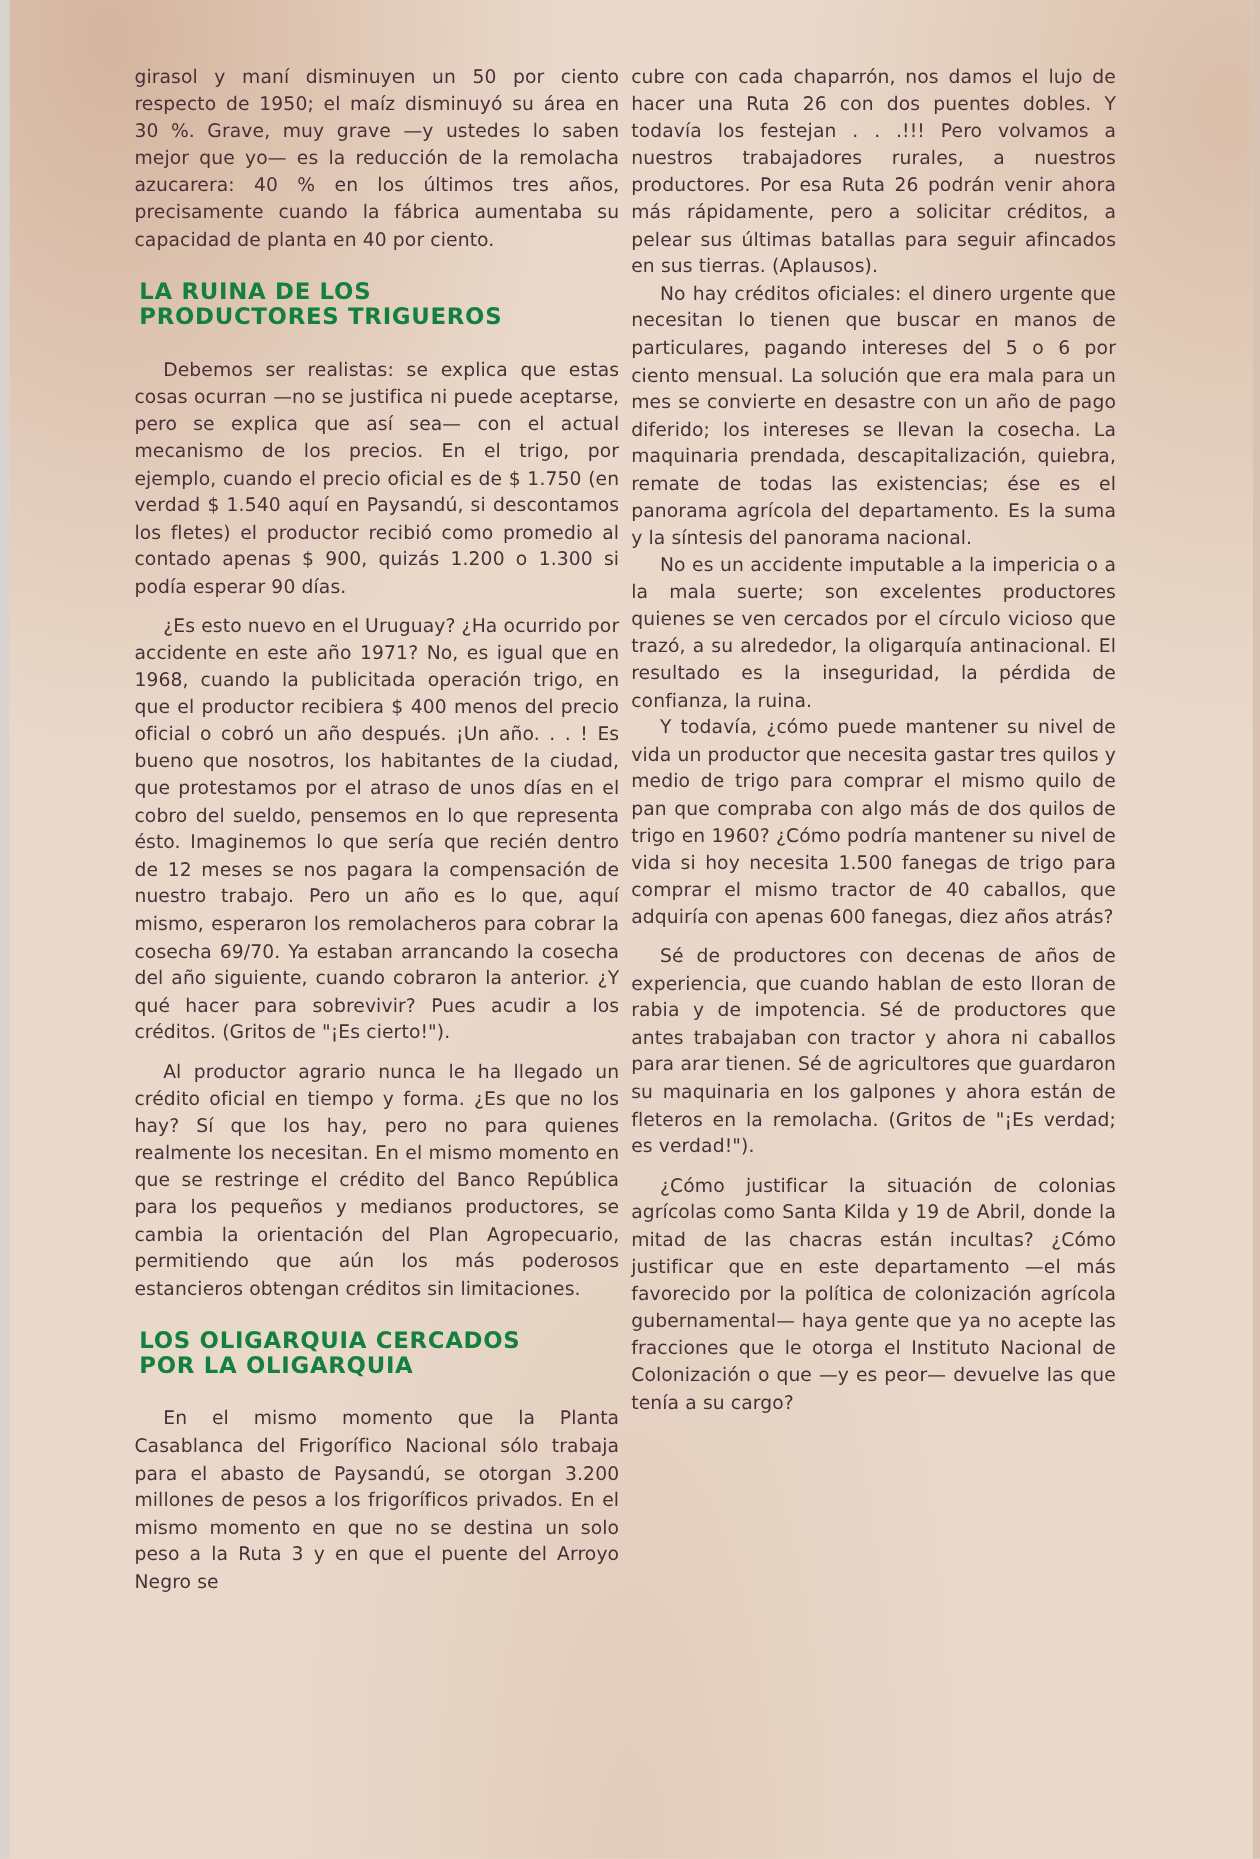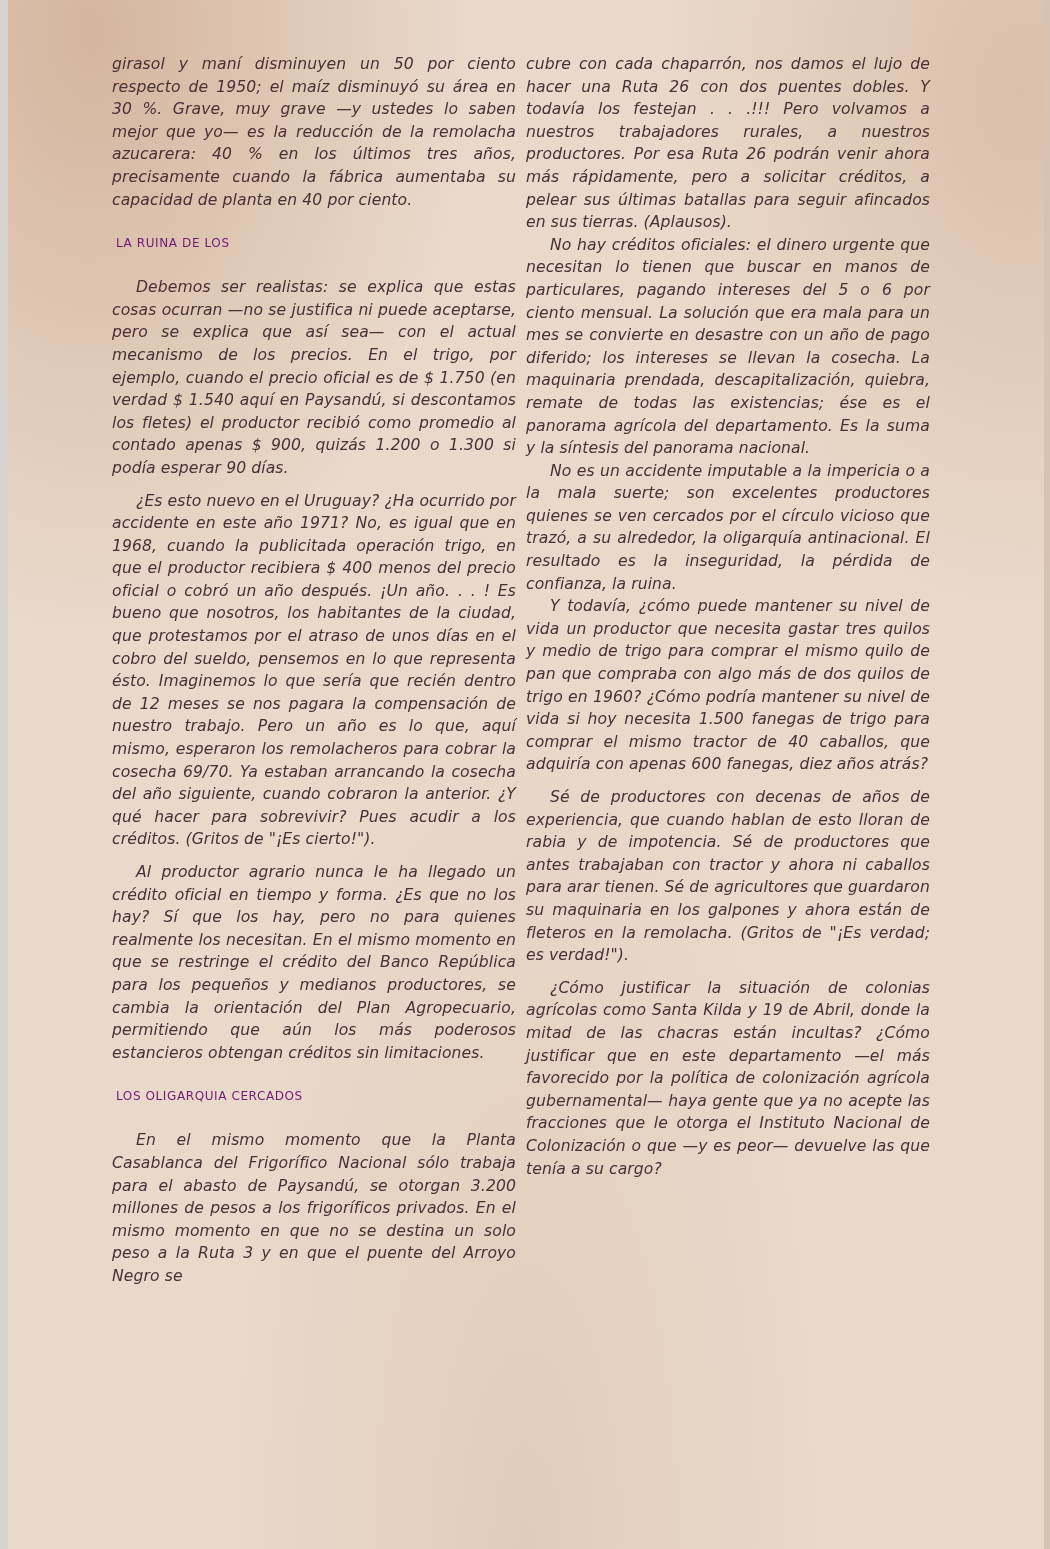--- a/index.html
+++ b/index.html
@@ -44,56 +44,57 @@
     line-height: 22.6px;
     letter-spacing: 0.1px;
   }
   .col-left { left: 112px; }
   .col-right { left: 526px; }
   .para {
     margin: 0;
     text-align: justify;
     text-indent: 24px;
     hyphens: manual;
-    font-style: italic;
   }
   .para.no-indent { text-indent: 0; }
   .gap { height: 10px; }
   .heading {
-    font-weight: normal;
-    font-size: 12px;
+    font-weight: bold;
+    font-size: 19px;
     line-height: 21px;
     letter-spacing: 0.6px;
     margin: 22px 0 22px 4px;
-    color: #701a75;
+    color: #15803d;
   }
   .heading div { display: block; }
 </style>
 </head>
 <body>
 
 <div class="left-edge"></div>
 <div class="page">
 </div>
 
 <div class="column col-left">
   <p class="para no-indent">girasol y maní disminuyen un 50 por ciento respecto de 1950; el maíz disminuyó su área en 30 %. Grave, muy grave —y ustedes lo saben mejor que yo— es la reducción de la remolacha azucarera: 40 % en los últimos tres años, precisamente cuando la fábrica aumentaba su capacidad de planta en 40 por ciento.</p>
 
   <div class="heading">
     <div>LA RUINA DE LOS</div>
+    <div>PRODUCTORES TRIGUEROS</div>
   </div>
 
   <p class="para">Debemos ser realistas: se explica que estas cosas ocurran —no se justifica ni puede aceptarse, pero se explica que así sea— con el actual mecanismo de los precios. En el trigo, por ejemplo, cuando el precio oficial es de $ 1.750 (en verdad $ 1.540 aquí en Paysandú, si descontamos los fletes) el productor recibió como promedio al contado apenas $ 900, quizás 1.200 o 1.300 si podía esperar 90 días.</p>
   <div class="gap"></div>
   <p class="para">¿Es esto nuevo en el Uruguay? ¿Ha ocurrido por accidente en este año 1971? No, es igual que en 1968, cuando la publicitada operación trigo, en que el productor recibiera $ 400 menos del precio oficial o cobró un año después. ¡Un año. . . ! Es bueno que nosotros, los habitantes de la ciudad, que protestamos por el atraso de unos días en el cobro del sueldo, pensemos en lo que representa ésto. Imaginemos lo que sería que recién dentro de 12 meses se nos pagara la compensación de nuestro trabajo. Pero un año es lo que, aquí mismo, esperaron los remolacheros para cobrar la cosecha 69/70. Ya estaban arrancando la cosecha del año siguiente, cuando cobraron la anterior. ¿Y qué hacer para sobrevivir? Pues acudir a los créditos. (Gritos de "¡Es cierto!").</p>
   <div class="gap"></div>
   <p class="para">Al productor agrario nunca le ha llegado un crédito oficial en tiempo y forma. ¿Es que no los hay? Sí que los hay, pero no para quienes realmente los necesitan. En el mismo momento en que se restringe el crédito del Banco República para los pequeños y medianos productores, se cambia la orientación del Plan Agropecuario, permitiendo que aún los más poderosos estancieros obtengan créditos sin limitaciones.</p>
 
   <div class="heading">
     <div>LOS OLIGARQUIA CERCADOS</div>
+    <div>POR LA OLIGARQUIA</div>
   </div>
 
   <p class="para">En el mismo momento que la Planta Casablanca del Frigorífico Nacional sólo trabaja para el abasto de Paysandú, se otorgan 3.200 millones de pesos a los frigoríficos privados. En el mismo momento en que no se destina un solo peso a la Ruta 3 y en que el puente del Arroyo Negro se</p>
 </div>
 
 <div class="column col-right">
   <p class="para no-indent">cubre con cada chaparrón, nos damos el lujo de hacer una Ruta 26 con dos puentes dobles. Y todavía los festejan . . .!!! Pero volvamos a nuestros trabajadores rurales, a nuestros productores. Por esa Ruta 26 podrán venir ahora más rápidamente, pero a solicitar créditos, a pelear sus últimas batallas para seguir afincados en sus tierras. (Aplausos).</p>
   <p class="para">No hay créditos oficiales: el dinero urgente que necesitan lo tienen que buscar en manos de particulares, pagando intereses del 5 o 6 por ciento mensual. La solución que era mala para un mes se convierte en desastre con un año de pago diferido; los intereses se llevan la cosecha. La maquinaria prendada, descapitalización, quiebra, remate de todas las existencias; ése es el panorama agrícola del departamento. Es la suma y la síntesis del panorama nacional.</p>
   <p class="para">No es un accidente imputable a la impericia o a la mala suerte; son excelentes productores quienes se ven cercados por el círculo vicioso que trazó, a su alrededor, la oligarquía antinacional. El resultado es la inseguridad, la pérdida de confianza, la ruina.</p>
   <p class="para">Y todavía, ¿cómo puede mantener su nivel de vida un productor que necesita gastar tres quilos y medio de trigo para comprar el mismo quilo de pan que compraba con algo más de dos quilos de trigo en 1960? ¿Cómo podría mantener su nivel de vida si hoy necesita 1.500 fanegas de trigo para comprar el mismo tractor de 40 caballos, que adquiría con apenas 600 fanegas, diez años atrás?</p>

